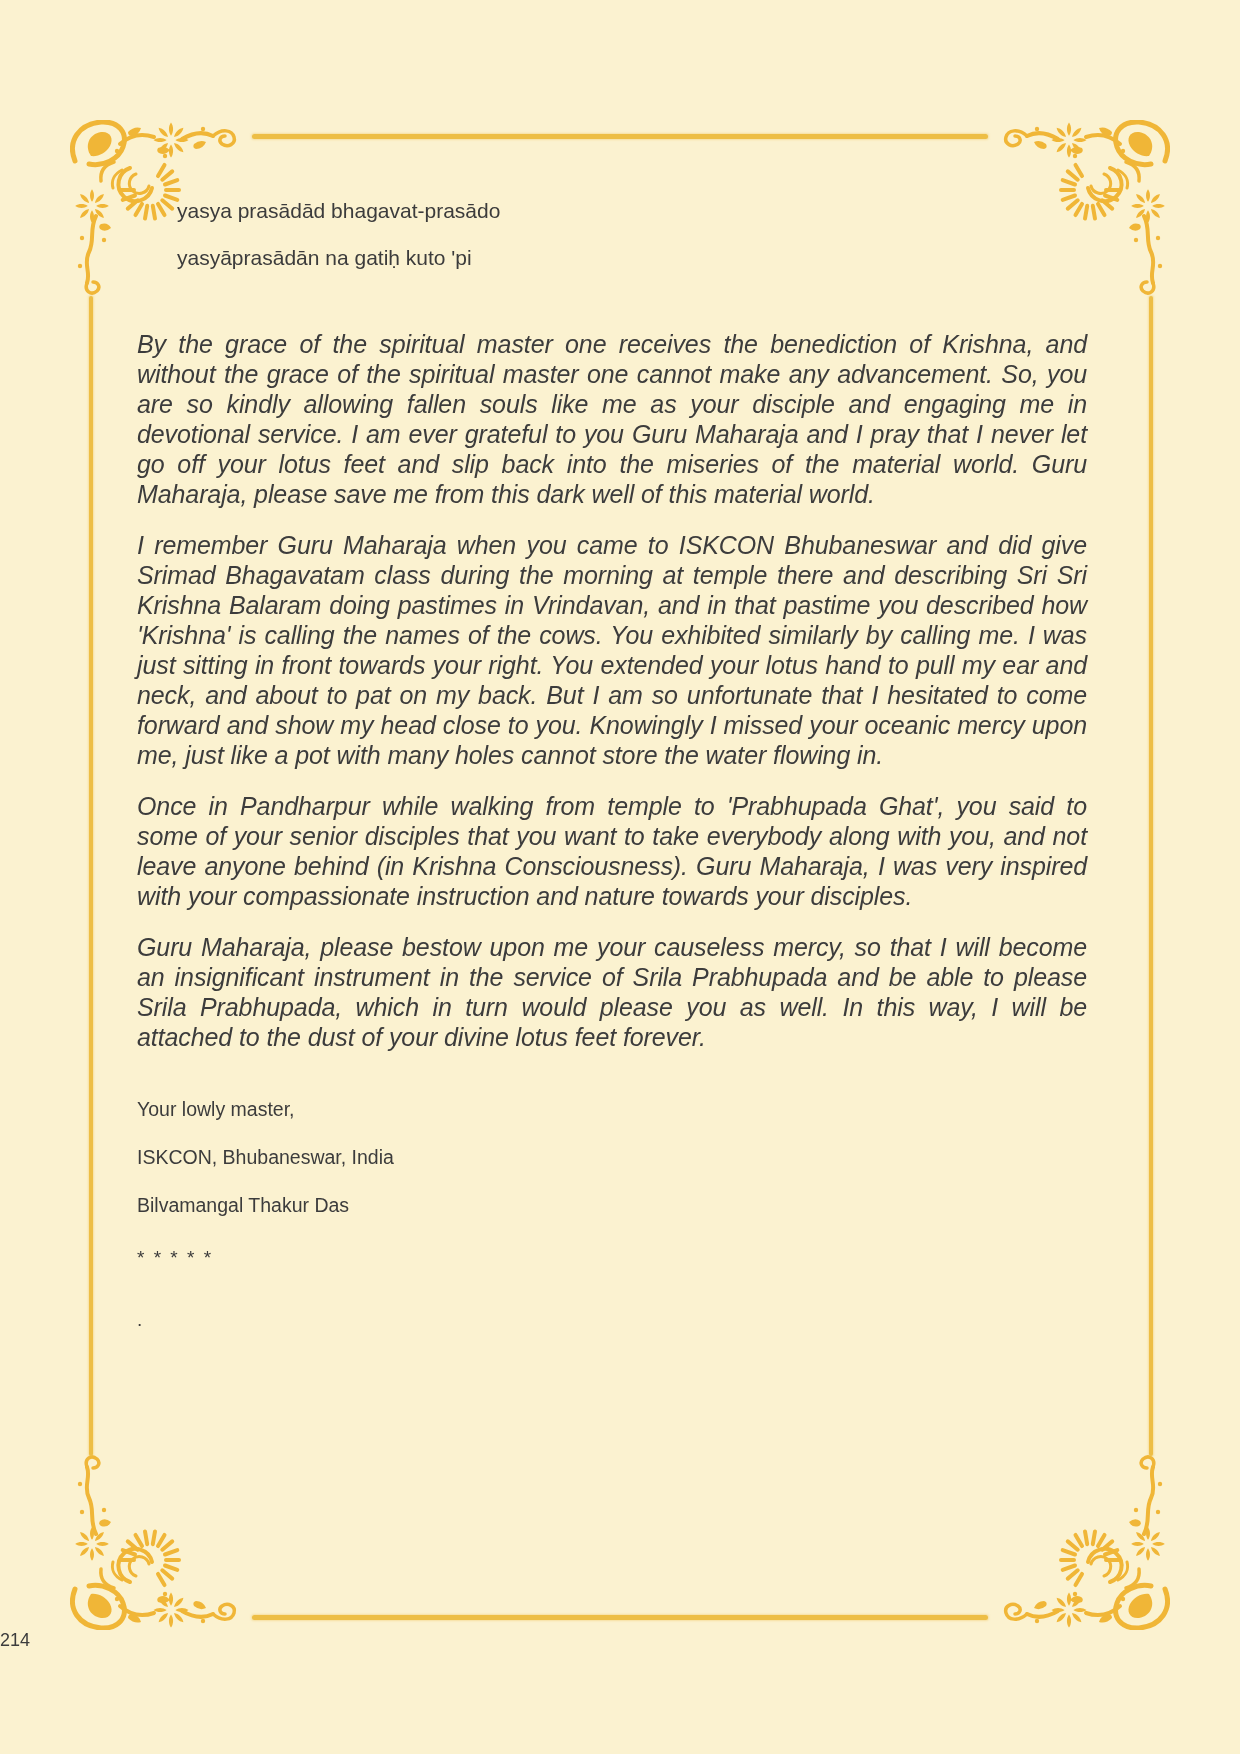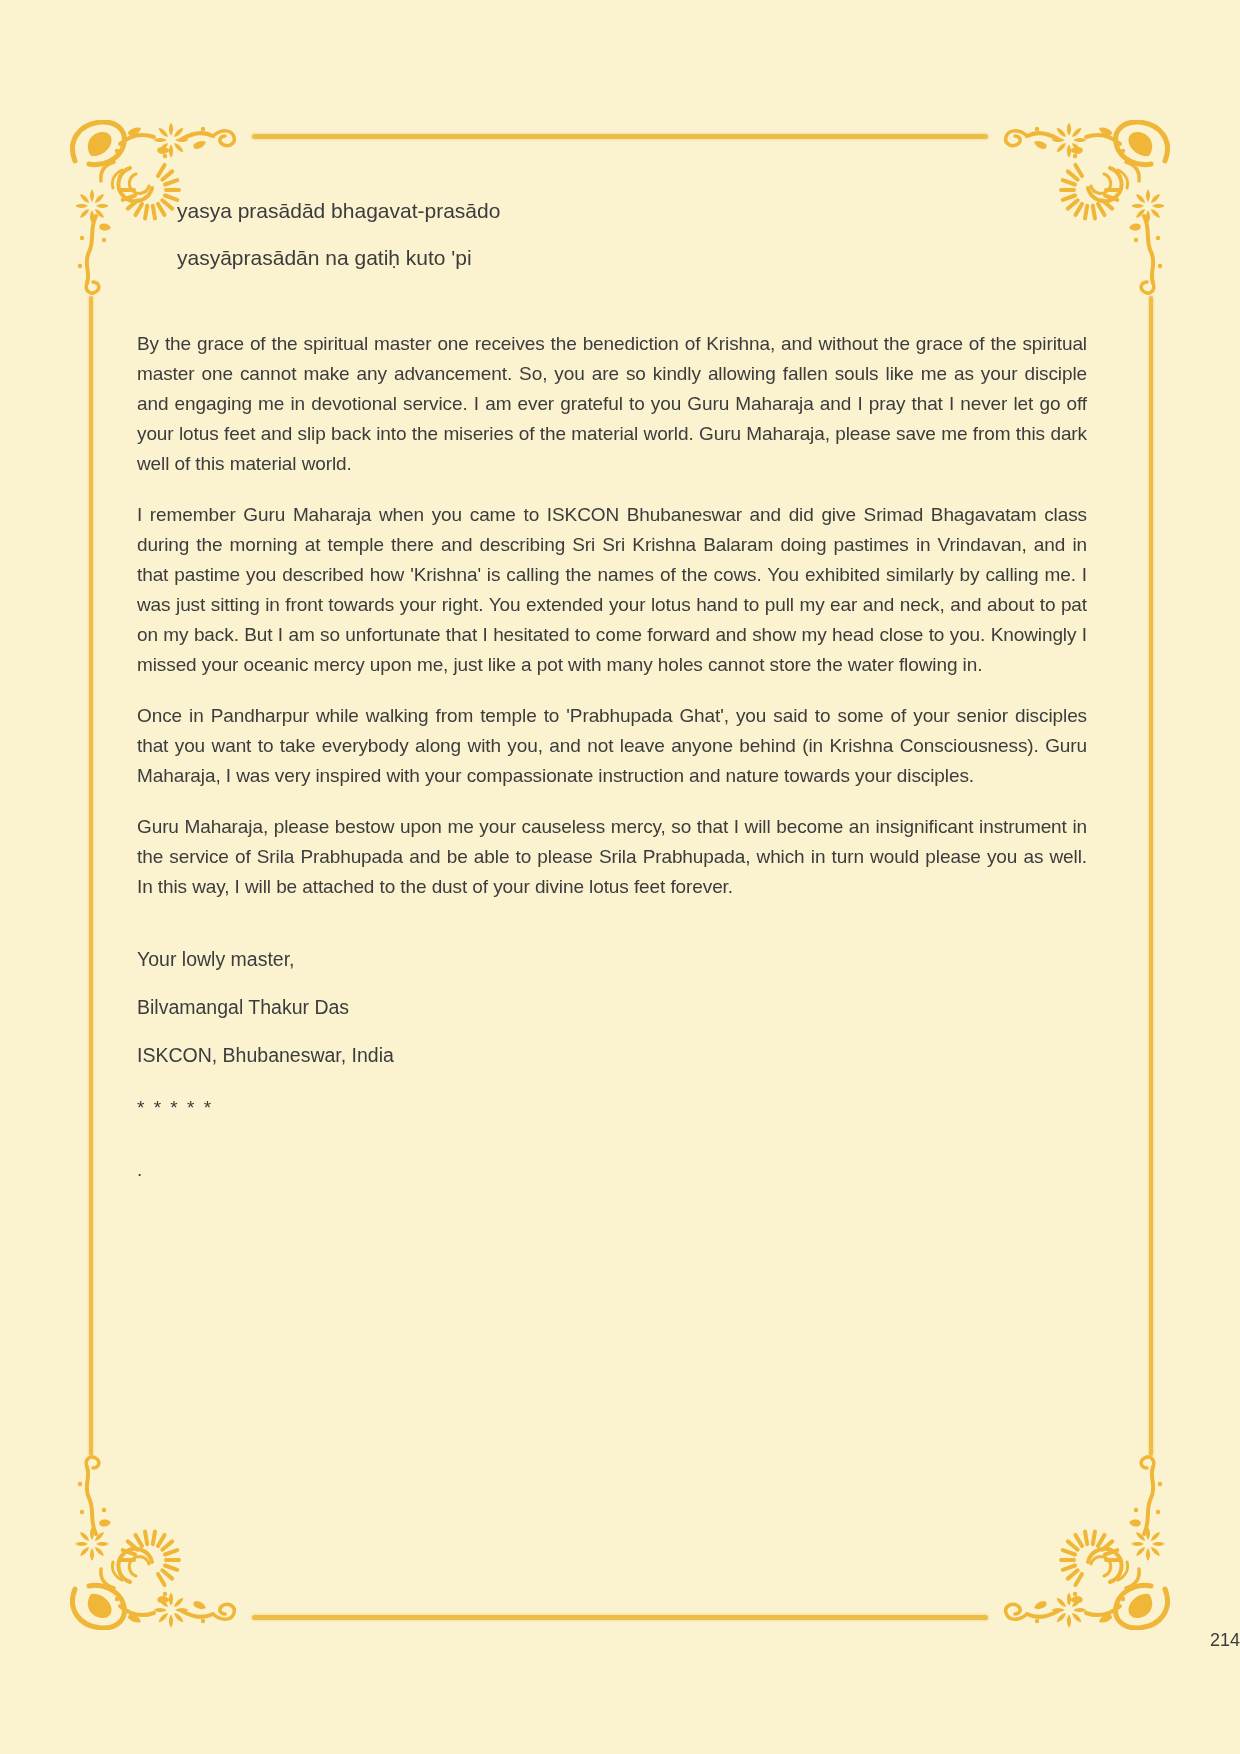--- a/index.html
+++ b/index.html
@@ -28,32 +28,33 @@
   .bline.top{left:252px;top:134px;width:736px;height:5px;}
   .bline.bottom{left:252px;top:1615px;width:736px;height:5px;}
   .bline.left{left:89px;top:296px;width:4px;height:1160px;}
   .bline.right{left:1149px;top:296px;width:4px;height:1160px;}
   
   .content{position:absolute;left:137px;top:12px;width:950px;}
   .verse{font-size:21px;line-height:26px;margin:0 0 0 40px;}
   .verse.v1{margin-top:186px;}
   .verse.v2{margin-top:21px;}
   .body-para{
-    font-size:19px;line-height:30px;letter-spacing:-0.1px;
+    font-size:25px;line-height:30px;letter-spacing:-0.1px;
     text-align:justify;text-justify:inter-word;
     margin:0 0 21px 0;
+    font-style:italic;
   }
   .body-para.first{margin-top:58px;}
   .closing{margin-top:44px;}
   .closing p{font-size:19.5px;line-height:26px;margin:0 0 22px 0;}
   .separator{font-size:19px;letter-spacing:2px;margin:29px 0 0 0;}
   .trailing{font-size:19px;margin:40px 0 0 0;}
   .pagenum{
     position:absolute;left:0;top:1630px;width:100%;
-    text-align:right;font-size:18px;color:var(--ink);
+    text-align:left;font-size:18px;color:var(--ink);
   }
 </style>
 </head>
 <body>
 
 <svg width="0" height="0" style="position:absolute" aria-hidden="true">
   <defs>
     <g id="fl8" fill="currentColor" stroke="none">
       <path d="M0,-3.5 C2.2,-6.5 2.2,-11 0,-14 C-2.2,-11 -2.2,-6.5 0,-3.5Z"></path>
       <path d="M0,-3.5 C2.2,-6.5 2.2,-11 0,-14 C-2.2,-11 -2.2,-6.5 0,-3.5Z" transform="rotate(45)"></path>
@@ -133,22 +134,22 @@
     <p class="verse v1">yasya prasādād bhagavat-prasādo</p>
     <p class="verse v2">yasyāprasādān na gatiḥ kuto 'pi</p>
 
     <p class="body-para first">By the grace of the spiritual master one receives the benediction of Krishna, and without the grace of the spiritual master one cannot make any advancement. So, you are so kindly allowing fallen souls like me as your disciple and engaging me in devotional service. I am ever grateful to you Guru Maharaja and I pray that I never let go off your lotus feet and slip back into the miseries of the material world. Guru Maharaja, please save me from this dark well of this material world.</p>
     <p class="body-para">I remember Guru Maharaja when you came to ISKCON Bhubaneswar and did give Srimad Bhagavatam class during the morning at temple there and describing Sri Sri Krishna Balaram doing pastimes in Vrindavan, and in that pastime you described how 'Krishna' is calling the names of the cows. You exhibited similarly by calling me. I was just sitting in front towards your right. You extended your lotus hand to pull my ear and neck, and about to pat on my back. But I am so unfortunate that I hesitated to come forward and show my head close to you. Knowingly I missed your oceanic mercy upon me, just like a pot with many holes cannot store the water flowing in.</p>
     <p class="body-para">Once in Pandharpur while walking from temple to 'Prabhupada Ghat', you said to some of your senior disciples that you want to take everybody along with you, and not leave anyone behind (in Krishna Consciousness). Guru Maharaja, I was very inspired with your compassionate instruction and nature towards your disciples.</p>
     <p class="body-para">Guru Maharaja, please bestow upon me your causeless mercy, so that I will become an insignificant instrument in the service of Srila Prabhupada and be able to please Srila Prabhupada, which in turn would please you as well. In this way, I will be attached to the dust of your divine lotus feet forever.</p>
 
     <div class="closing">
       <p>Your lowly master,</p>
+      <p>ISKCON, Bhubaneswar, India</p>
       <p>Bilvamangal Thakur Das</p>
-      <p>ISKCON, Bhubaneswar, India</p>
     </div>
 
     <p class="separator">* * * * *</p>
     <p class="trailing">.</p>
   </main>
 
   <div class="pagenum">214</div>
 </div>
 
 </body></html>

